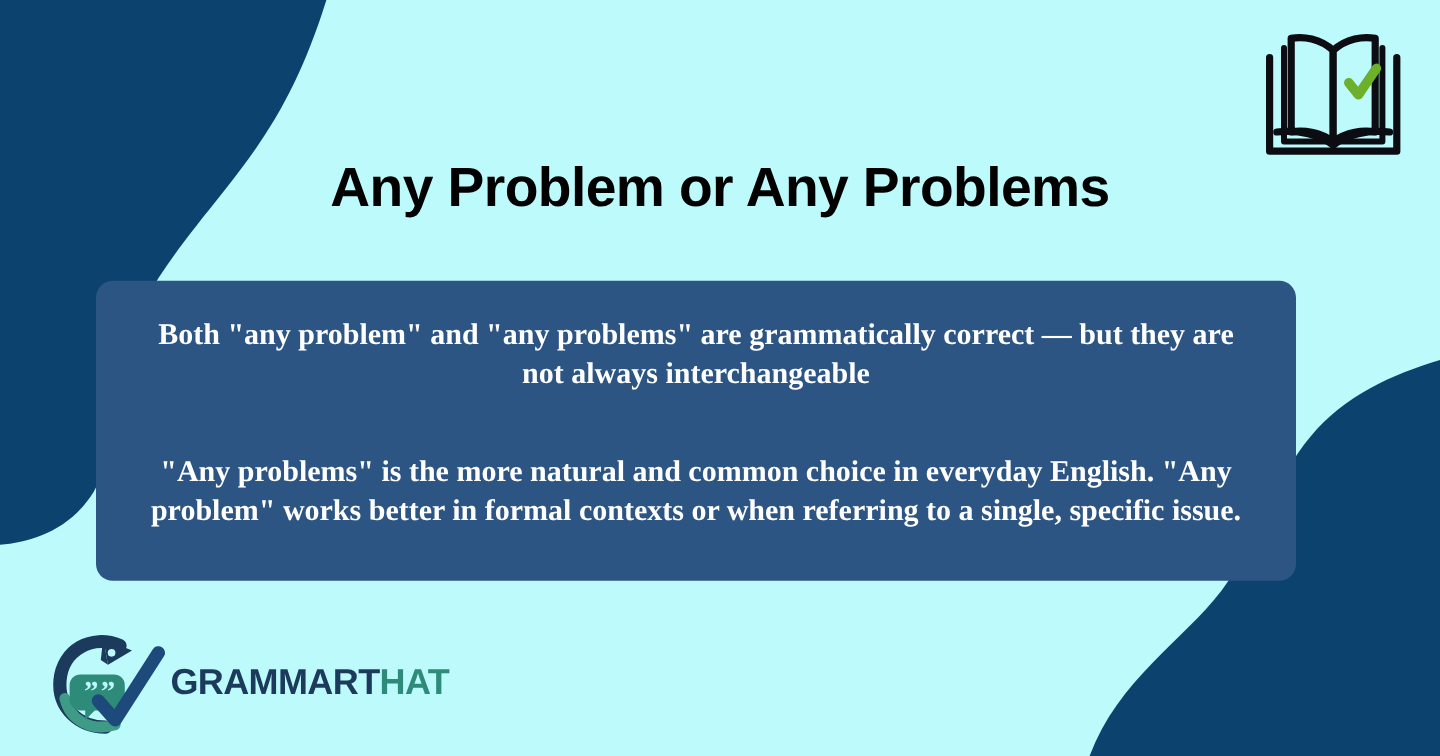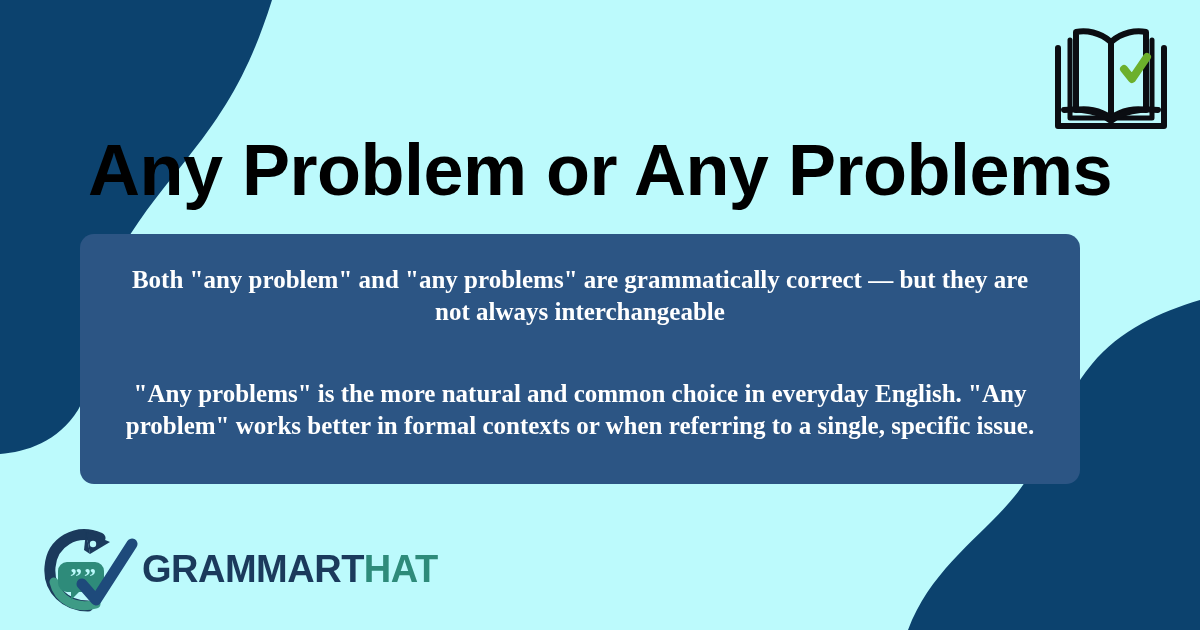--- a/index.html
+++ b/index.html
@@ -27,21 +27,21 @@
     width:118px; height:112px;
   }
 
   
   .title {
     position:absolute;
     top:131px; left:0; right:0;
     text-align:center;
     font-family:"Liberation Sans", sans-serif;
     font-weight:bold;
-    font-size:72px;
+    font-size:46px;
     line-height:1.1;
     letter-spacing:-0.5px;
     color:#000000;
     white-space:nowrap;
   }
 
   
   .content-card {
     position:absolute;
     left:80px; top:234px;
@@ -70,21 +70,21 @@
     position:absolute;
     left:40px; bottom:18px;
     display:flex;
     align-items:center;
     gap:4px;
   }
   .logo-mark { width:98px; height:86px; display:block; }
   .logo-text {
     font-family:"Liberation Sans", sans-serif;
     font-weight:bold;
-    font-size:38px;
+    font-size:30px;
     letter-spacing:-0.5px;
     line-height:1;
     white-space:nowrap;
   }
   .logo-text .t1 { color:#1B3A5C; }
   .logo-text .t2 { color:#2E8B7A; }
 </style>
 </head>
 <body>
 

